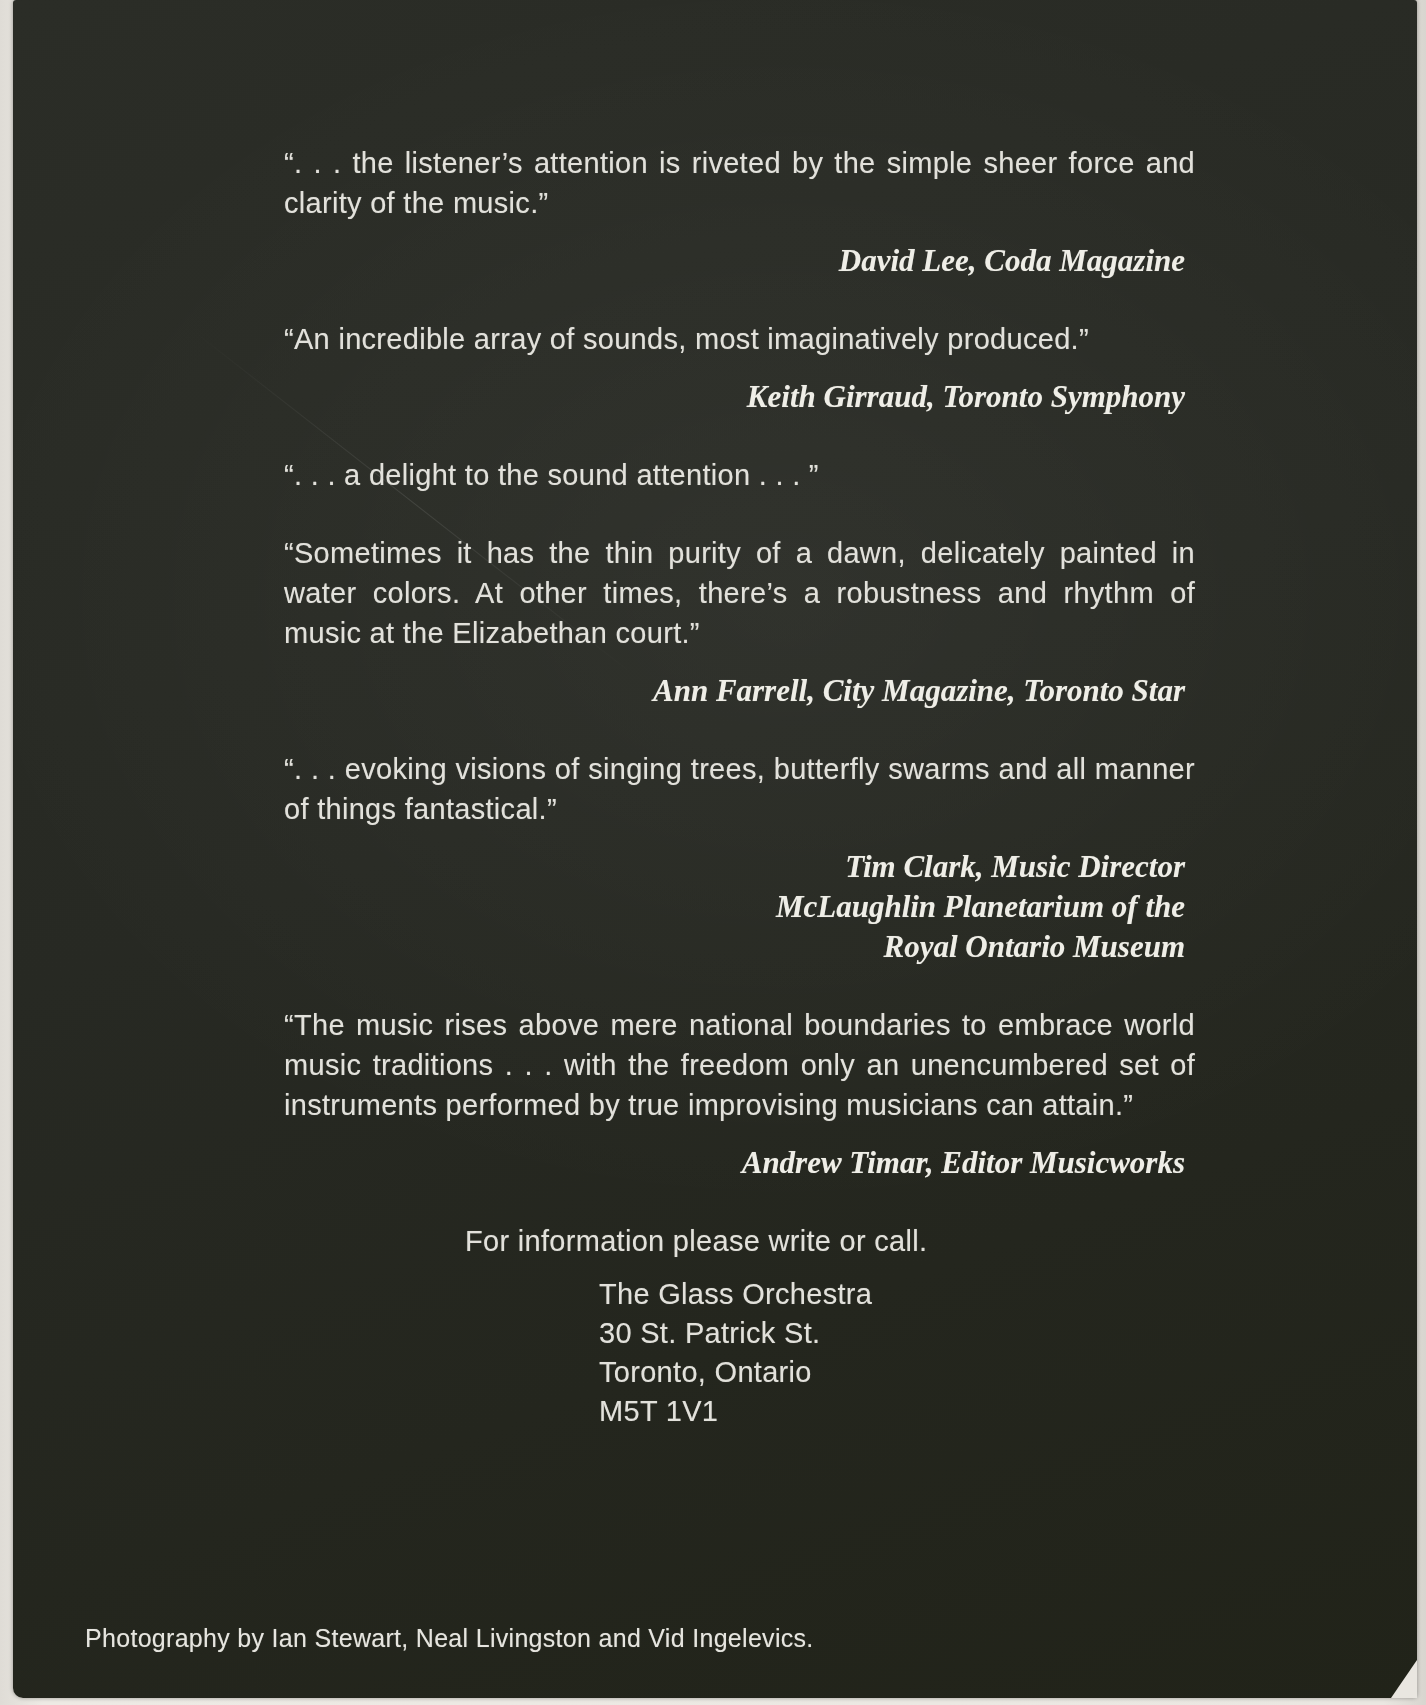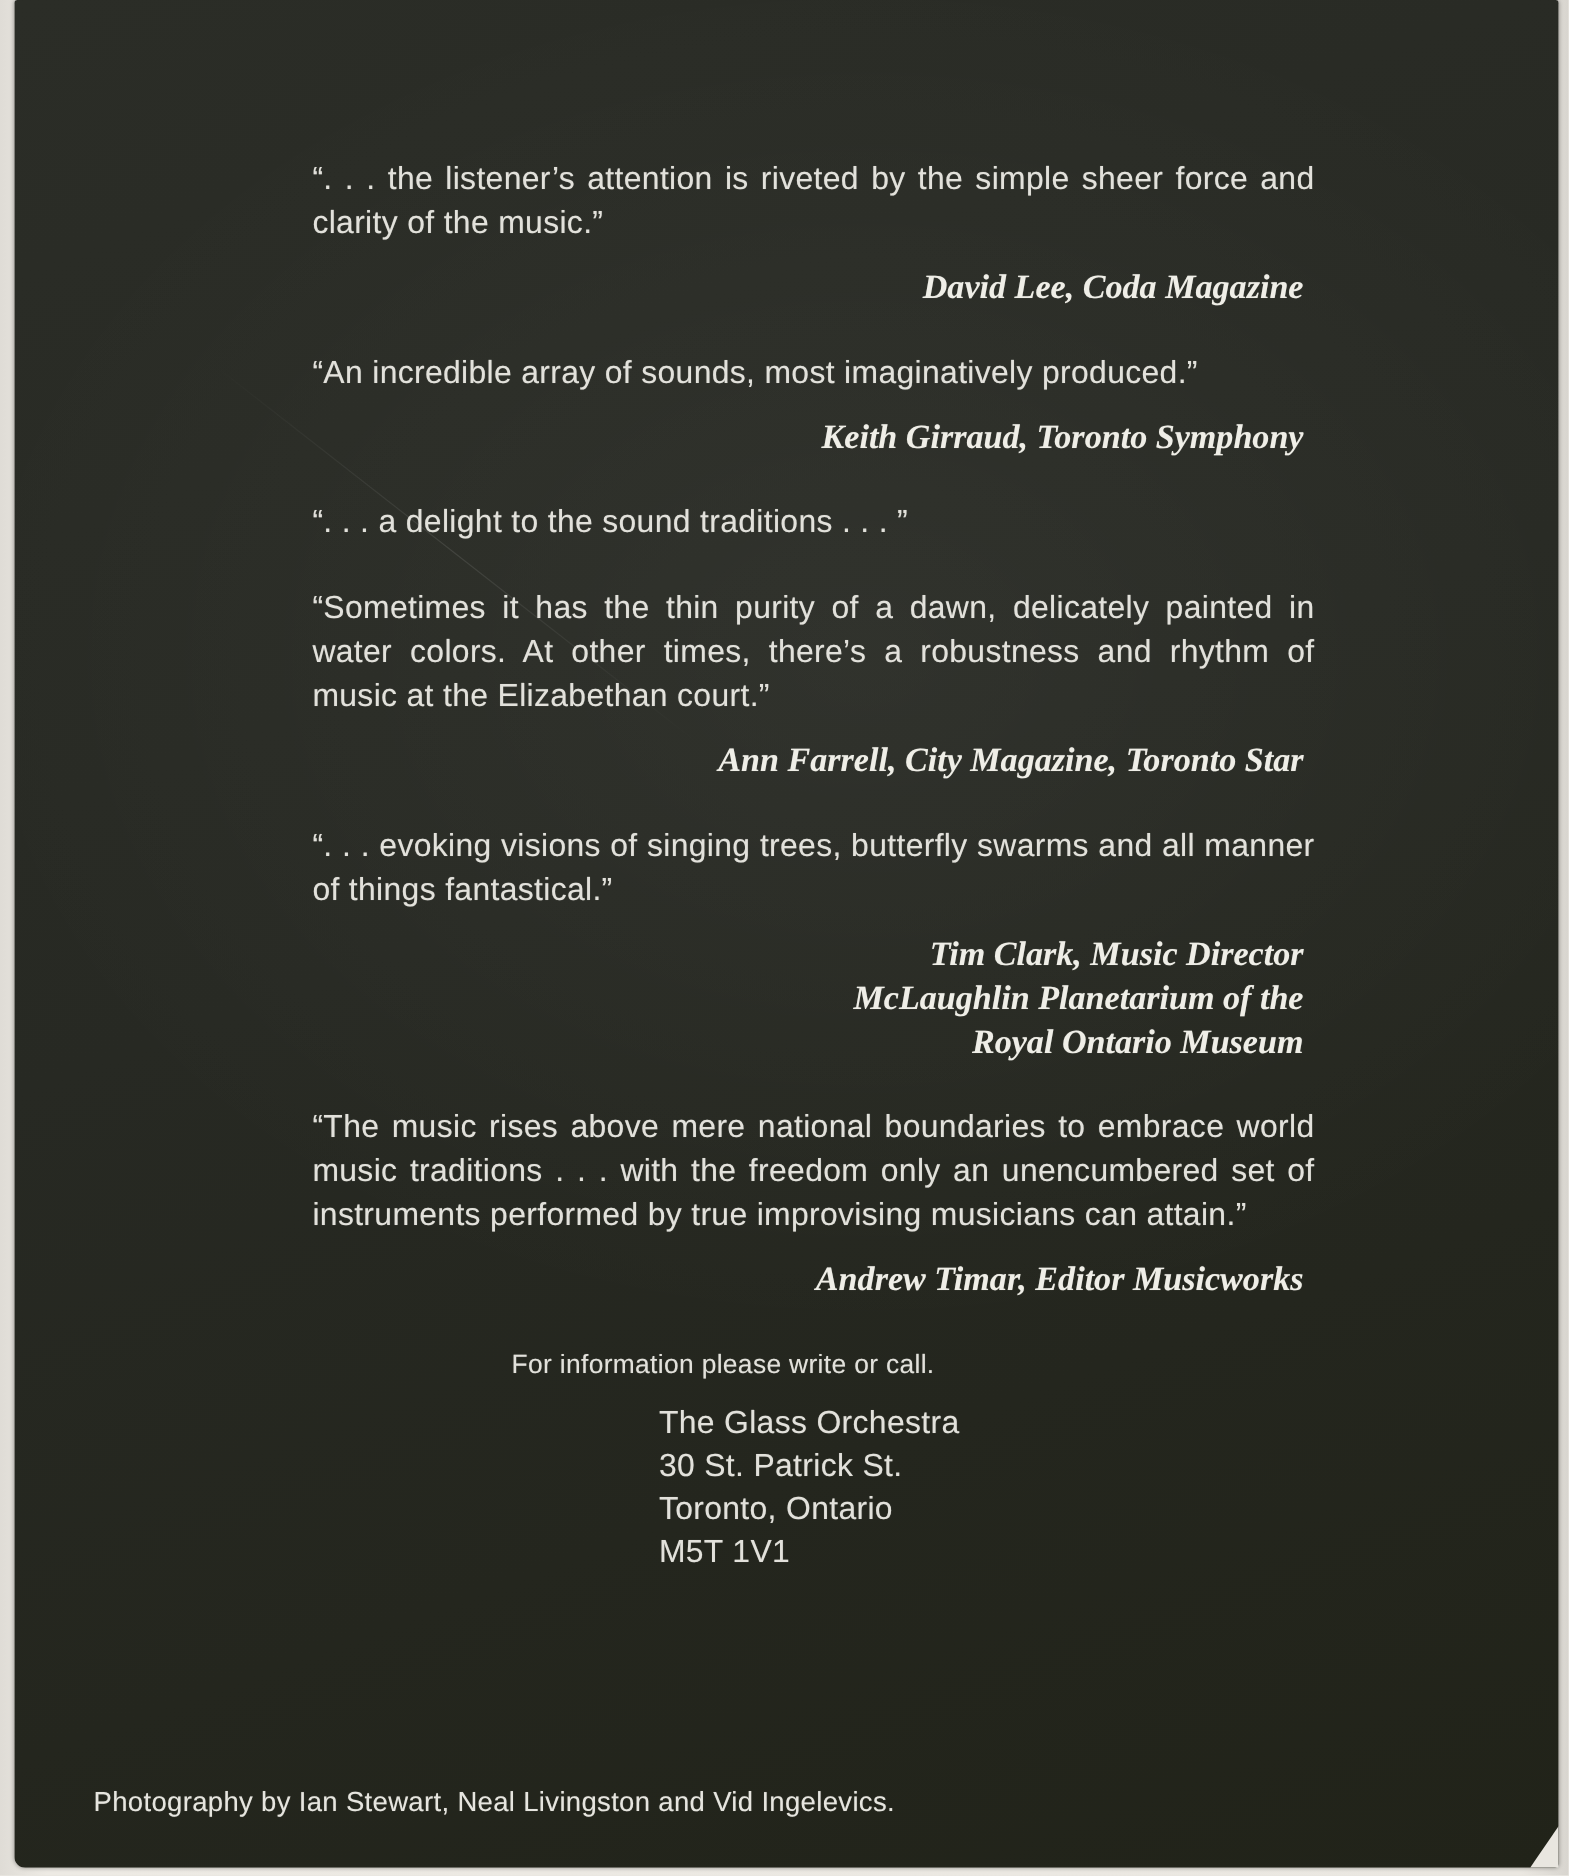--- a/index.html
+++ b/index.html
@@ -77,21 +77,21 @@
     font-size: 31px;
     line-height: 40px;
     text-align: right;
     color: #efeee7;
     text-shadow: 0 0 1px rgba(240,240,235,0.35);
   }
   .qblock { margin: 0 0 38px 0; }
   .attr-line { display: block; }
   .contact-intro {
     margin: 2px 0 0 181px;
-    font-size: 24px;
+    font-size: 29px;
     line-height: 40px;
     letter-spacing: 0.3px;
     color: #e2e1db;
     text-shadow: 0 0 1px rgba(240,240,235,0.35);
   }
   .address {
     margin: 14px 0 0 315px;
     font-size: 29px;
     line-height: 39px;
     letter-spacing: 0.3px;
@@ -126,21 +126,21 @@
       <p class="quote">“. . . the listener’s attention is riveted by the simple sheer force and clarity of the music.”</p>
       <p class="attr">David Lee, Coda Magazine</p>
     </div>
 
     <div class="qblock">
       <p class="quote">“An incredible array of sounds, most imaginatively produced.”</p>
       <p class="attr">Keith Girraud, Toronto Symphony</p>
     </div>
 
     <div class="qblock">
-      <p class="quote">“. . . a delight to the sound traditions . . . ”</p>
+      <p class="quote">“. . . a delight to the sound attention . . . ”</p>
     </div>
 
     <div class="qblock">
       <p class="quote">“Sometimes it has the thin purity of a dawn, delicately painted in water colors. At other times, there’s a robustness and rhythm of music at the Elizabethan court.”</p>
       <p class="attr">Ann Farrell, City Magazine, Toronto Star</p>
     </div>
 
     <div class="qblock">
       <p class="quote">“. . . evoking visions of singing trees, butterfly swarms and all manner of things fantastical.”</p>
       <p class="attr">

